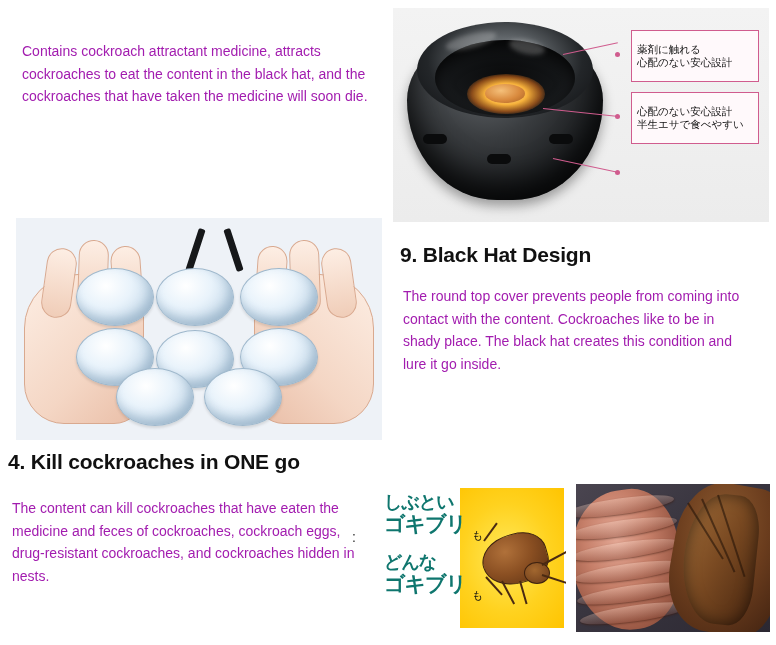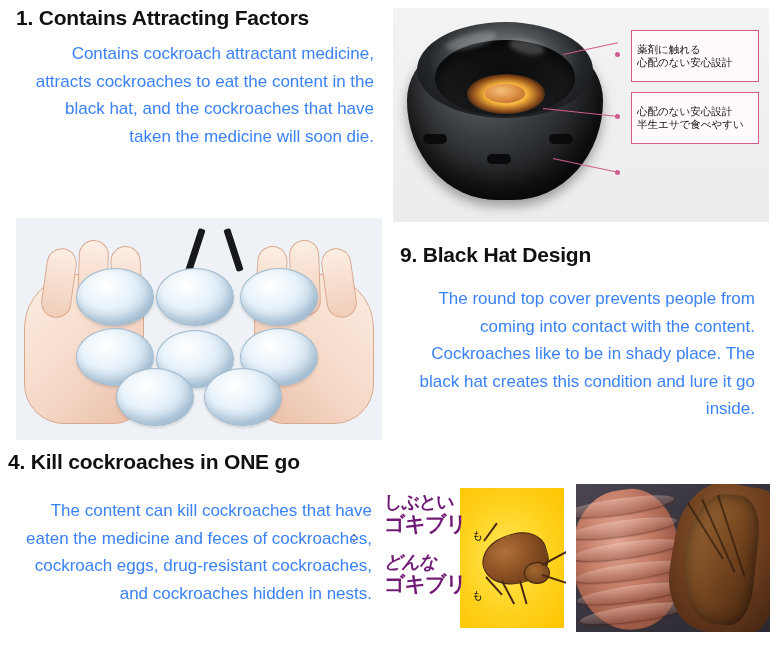--- a/index.html
+++ b/index.html
@@ -17,24 +17,23 @@
   }
 
   
   .sec-title {
     font-size: 21px;
     font-weight: bold;
     color: #111111;
     letter-spacing: -0.2px;
   }
   .sec-body {
-    font-size: 17px;
-    color: #3b82f6;
+    font-size: 14px;
+    color: #a21caf;
     line-height: 1.62;
-    text-align: right;
   }
 
   
   #sec1-title { position: absolute; left: 16px; top: 6px; width: 360px; }
   #sec1-body  { position: absolute; left: 22px; top: 40px; width: 352px; }
 
   
   #sec2-title { position: absolute; left: 400px; top: 243px; width: 360px; }
   #sec2-body  { position: absolute; left: 403px; top: 285px; width: 352px; }
 
@@ -166,26 +165,26 @@
     overflow: hidden;
   }
   .promo-burst {
     position: absolute; left: 80px; top: 4px; width: 104px; height: 140px;
     background: radial-gradient(ellipse at 45% 50%, #ffe95c 0%, #ffd21f 55%, #ffc400 100%);
   }
   .promo-line {
     position: absolute;
     font-family: "DejaVu Sans", sans-serif;
     font-weight: bold;
-    color: #701a75;
+    color: #0f766e;
     letter-spacing: -1px;
   }
   .promo-l1 { left: 4px;  top: 6px;  font-size: 18px; }
   .promo-l2 { left: 4px;  top: 26px; font-size: 21px; }
-  .promo-l3 { left: 4px;  top: 66px; font-size: 18px; font-style: italic; }
+  .promo-l3 { left: 4px;  top: 66px; font-size: 18px; }
   .promo-l4 { left: 4px;  top: 86px; font-size: 21px; }
   .promo-mo { position: absolute; font-size: 11px; font-family: "DejaVu Sans", sans-serif; color: #111; }
   .roach {
     position: absolute; left: 88px; top: 34px; width: 92px; height: 84px;
   }
   .roach-body {
     position: absolute; left: 14px; top: 16px; width: 66px; height: 50px;
     border-radius: 50% 44% 40% 52%;
     background: radial-gradient(ellipse at 38% 30%, #b0713a 0%, #8a4f22 48%, #5a3013 100%);
     border: 1px solid #3e2210;
@@ -247,21 +246,20 @@
   .colon-dots {
     position: absolute; left: 352px; top: 530px;
     color: #333; font-size: 14px; line-height: 1;
   }
 </style>
 </head>
 <body>
 
 <div id="page">
 
-  <div class="sec-title" id="sec1-title">1. Contains Attracting Factors</div>
   <div class="sec-body" id="sec1-body">Contains cockroach attractant medicine, attracts cockroaches to eat the content in the black hat, and the cockroaches that have taken the medicine will soon die.</div>
 
   <div id="img-bait">
 
     <div class="bait-stage">
       <div class="trap-outer"></div>
       <div class="trap-rim"></div>
       <div class="trap-bowl"></div>
       <div class="trap-glow"></div>
       <div class="trap-pill"></div>

